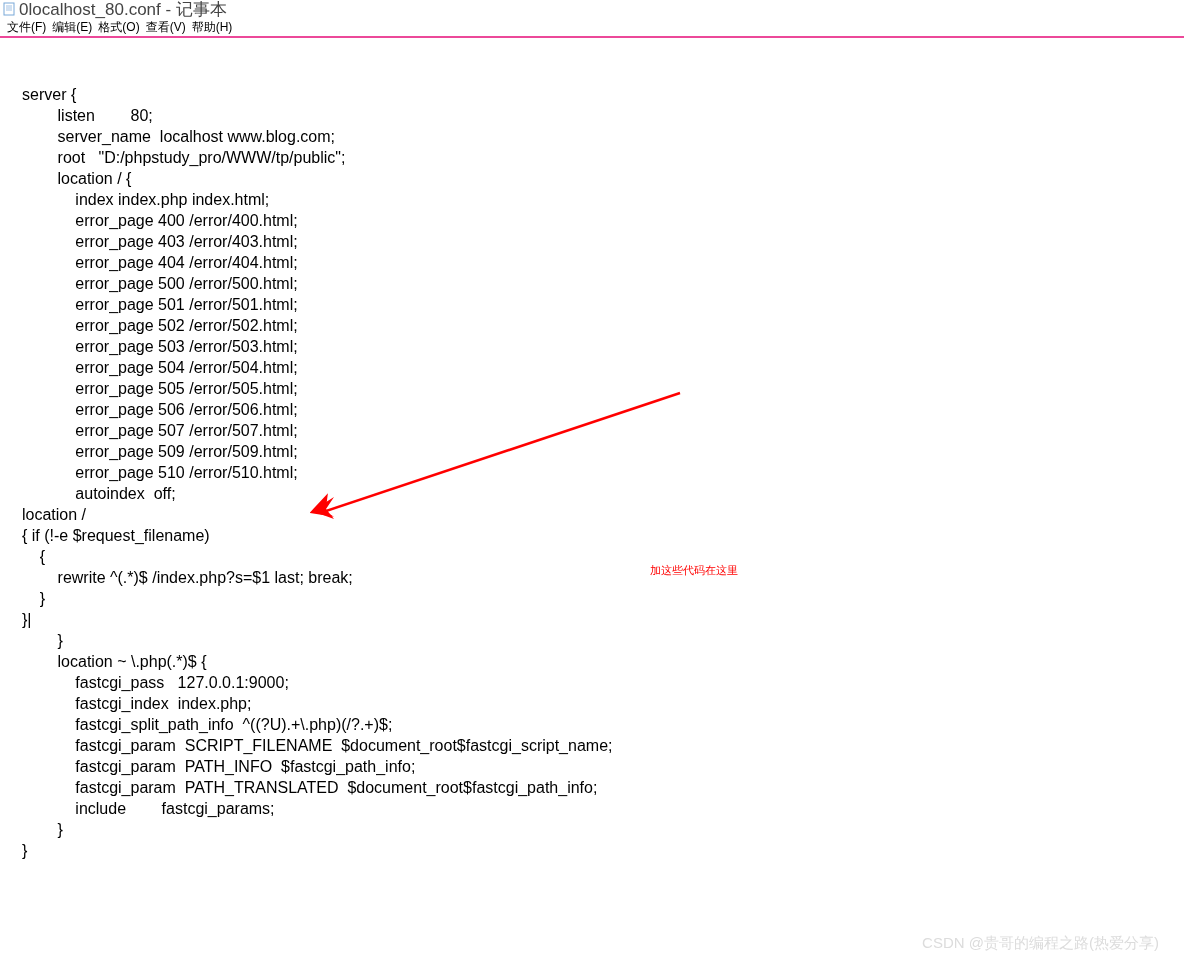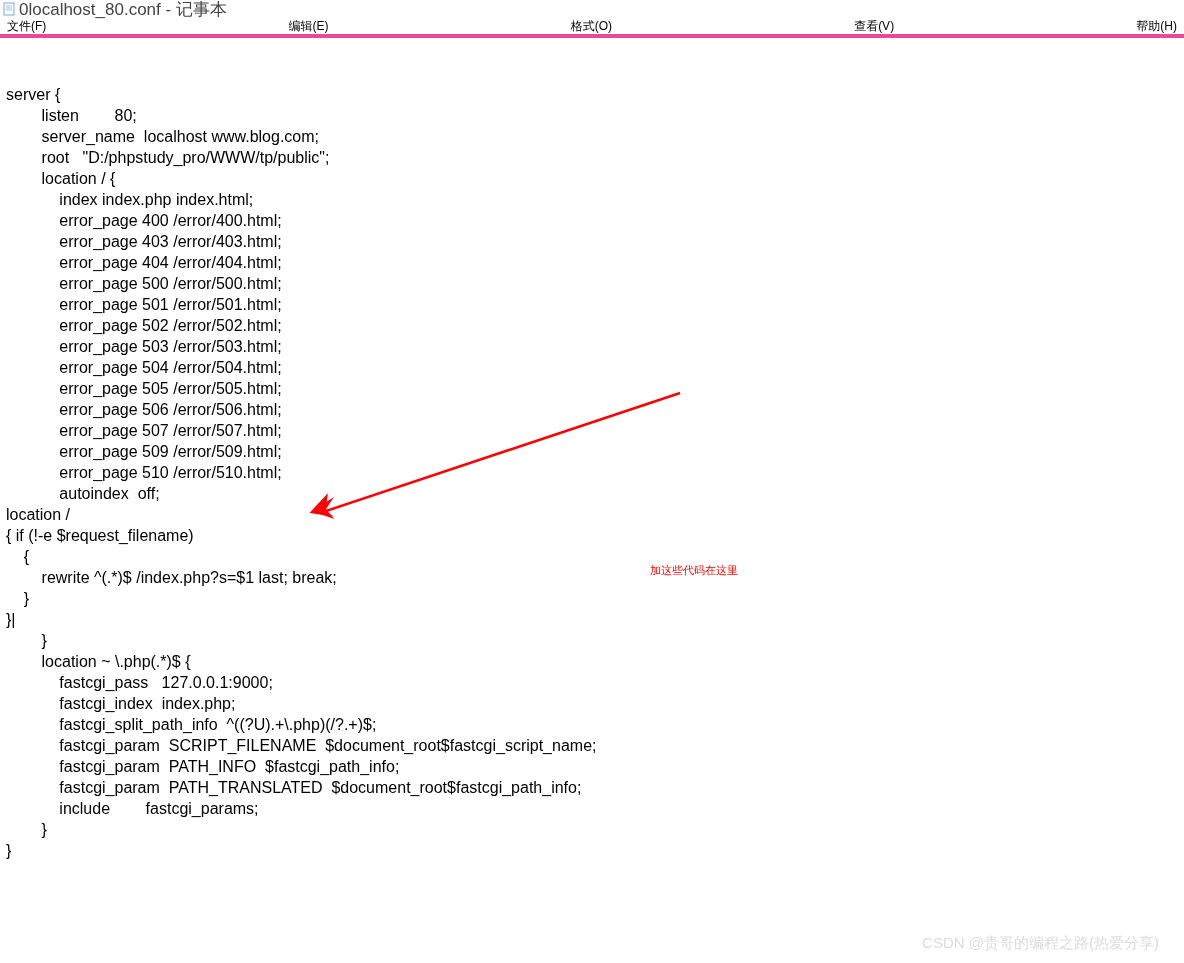--- a/index.html
+++ b/index.html
@@ -34,35 +34,34 @@
     }
     .titlebar-text {
       font-size: 17px;
       color: #444;
     }
     .menubar {
       height: 20px;
       display: flex;
       align-items: center;
       padding: 0 4px;
-      border-bottom: 4px solid #ec4899;
+      border-bottom: 2px solid #ec4899;
       background: #fff;
-      justify-content: space-between;
     }
     .menu-item {
       font-size: 12px;
       color: #000;
       padding: 1px 3px;
       cursor: pointer;
     }
     .editor-area {
       position: relative;
       width: 100%;
       height: calc(100% - 38px);
-      padding: 4px 6px;
+      padding: 4px 22px;
       font-family: "Microsoft YaHei", "Segoe UI", sans-serif;
       font-size: 16px;
       line-height: 21px;
       color: #000;
       white-space: pre;
       overflow: hidden;
     }
     .code-content {
       white-space: pre;
       font-family: "Microsoft YaHei", "Segoe UI", sans-serif;

